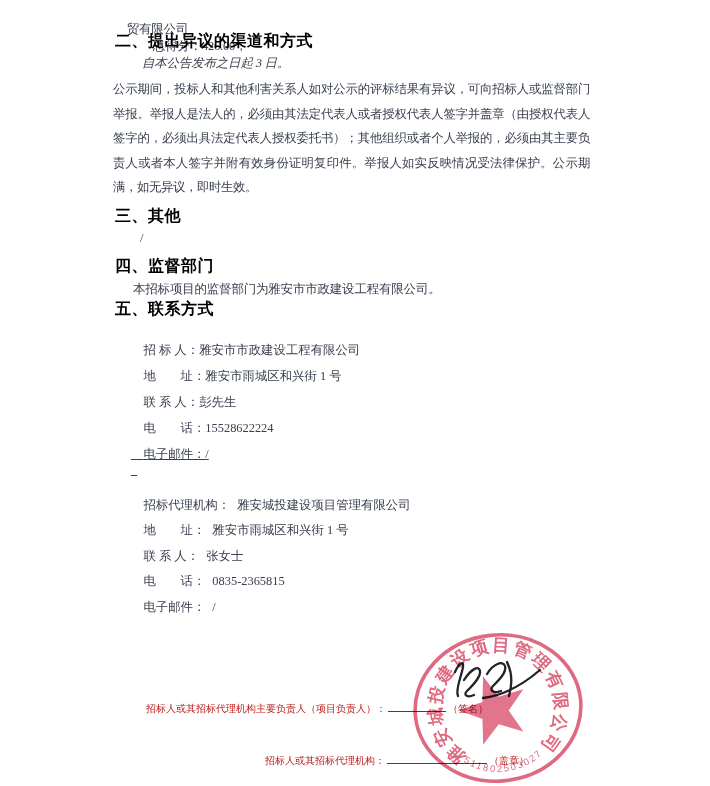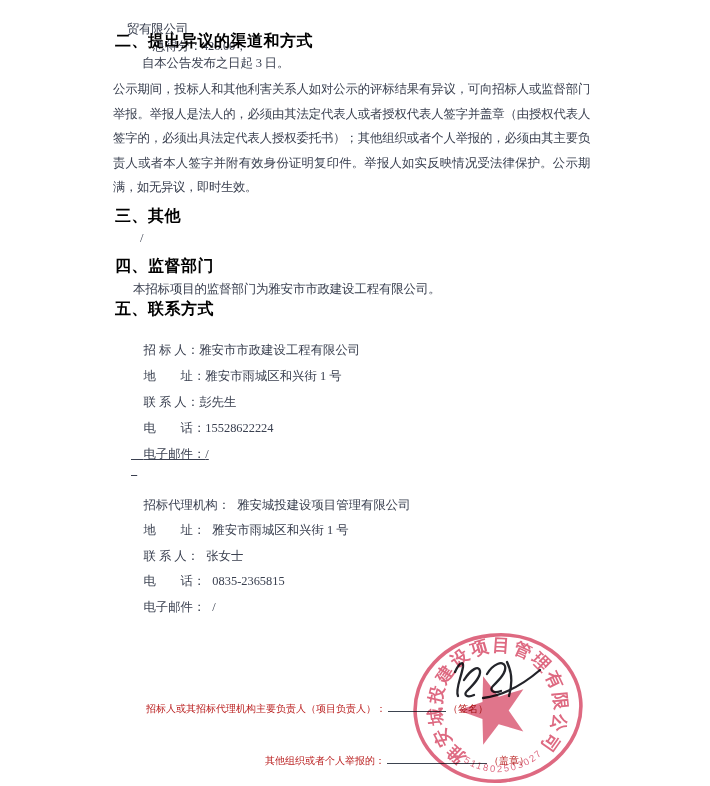--- a/index.html
+++ b/index.html
@@ -51,21 +51,21 @@
 <body>
 
 <div class="page">
 
   <div class="abs body-text" style="left:115px; top:6px;">
     <span>贸有限公司</span>
     <span class="intro-score">总得分：426.00；</span>
   </div>
 
   <div class="abs heading" style="left:115px; top:31px;">二、提出异议的渠道和方式</div>
-  <div class="abs body-text" style="left:142px; top:55px;">自本公告发布之日起 3 日。</div>
+  <div class="abs body-text" style="left:142px; top:55px;font-style:italic;">自本公告发布之日起 3 日。</div>
   <div class="abs para" style="left:113px; top:77px; width:477px;">公示期间，投标人和其他利害关系人如对公示的评标结果有异议，可向招标人或监督部门举报。举报人是法人的，必须由其法定代表人或者授权代表人签字并盖章（由授权代表人签字的，必须出具法定代表人授权委托书）；其他组织或者个人举报的，必须由其主要负责人或者本人签字并附有效身份证明复印件。举报人如实反映情况受法律保护。公示期满，如无异议，即时生效。</div>
 
   <div class="abs heading" style="left:115px; top:206px;">三、其他</div>
   <div class="abs body-text" style="left:140px; top:231px;">/</div>
 
   <div class="abs heading" style="left:115px; top:256px;font-family:Liberation Serif, serif;">四、监督部门</div>
   <div class="abs body-text" style="left:133px; top:281px;">本招标项目的监督部门为雅安市市政建设工程有限公司。</div>
 
   <div class="abs heading" style="left:115px; top:299px;">五、联系方式</div>
 
@@ -98,21 +98,21 @@
     <span class="lbl">电　　话：</span><span class="val gap">0835-2365815</span>
   </div>
   <div class="abs row" style="left:131px; top:584px;">
     <span class="lbl">电子邮件：</span><span class="val gap">/</span>
   </div>
 
   <div class="abs signoff" style="left:136px; top:688px;">
     <span>招标人或其招标代理机构主要负责人（项目负责人）：</span><span class="uline" style="width:58px;"></span><span>（签名）</span>
   </div>
   <div class="abs signoff" style="left:255px; top:740px;">
-    <span>其他组织或者个人举报的：</span><span class="uline" style="width:100px;"></span><span>（盖章）</span>
+    <span>招标人或其招标代理机构：</span><span class="uline" style="width:100px;"></span><span>（盖章）</span>
   </div>
 
   <svg class="seal-svg" viewBox="0 0 176 158" aria-hidden="true">
     <defs>
       <path id="sealArc" d="M 55.3 124.7 A 57 57 0 1 1 120.7 124.7" fill="none"></path>
       <path id="sealNum" d="M 42.7 123.3 A 64 64 0 0 0 133.3 123.3" fill="none"></path>
     </defs>
     <g transform="rotate(-6 88 78)">
       <ellipse cx="88" cy="78" rx="83" ry="73" fill="none" stroke="#d84f6b" stroke-width="3.6"></ellipse>
       <path d="M76.5,44.8 L89.9,66.8 L115.2,62 L98.4,81.5 L110.7,104.1 L87,94.2 L69.4,112.9 L71.4,87.3 L48.2,76.2 L73.2,70.3 Z" fill="#d84f6b" opacity="0.92"></path>

